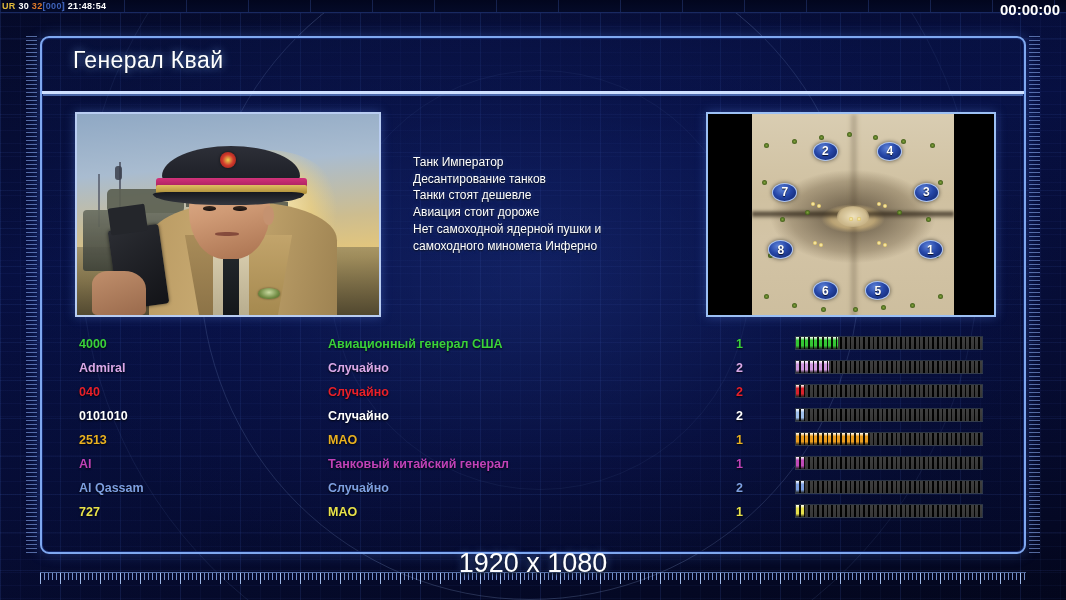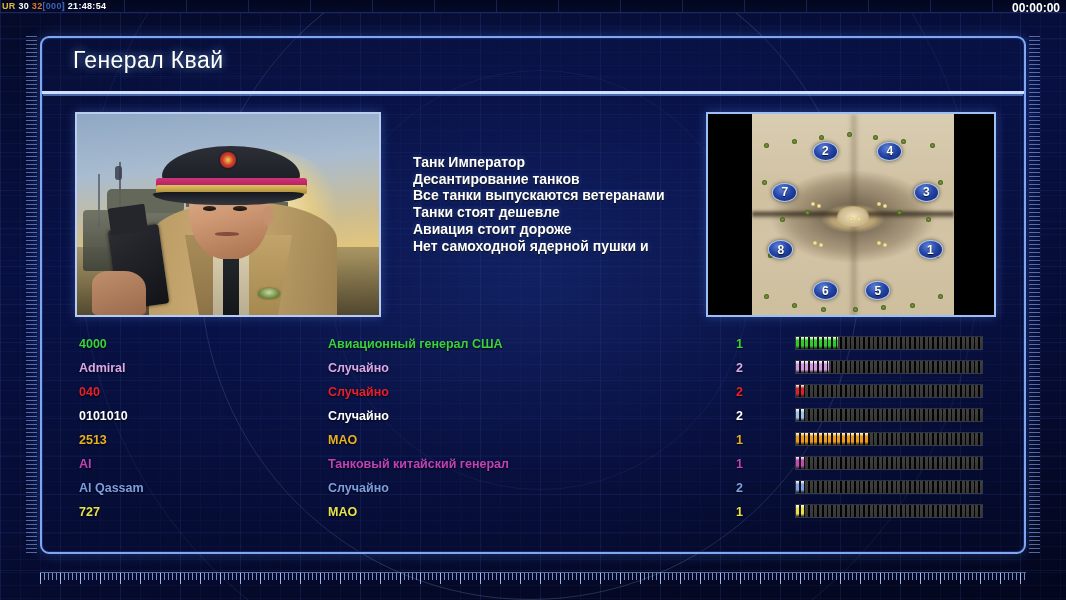--- a/index.html
+++ b/index.html
@@ -55,21 +55,21 @@
     background-image: linear-gradient(90deg, rgba(90,130,240,0.22) 1px, transparent 1px);
     background-size: 62px 100%;
   }
   .tb-left { position:absolute; left:2px; top:1px; font-size:9px; font-weight:bold;
              font-family:"Liberation Sans", sans-serif; letter-spacing:0.3px; white-space:nowrap;}
   .tb-left .c1 { color:#e0b93a; }
   .tb-left .c2 { color:#ffffff; }
   .tb-left .c3 { color:#e07a2a; }
   .tb-left .c4 { color:#3e62b8; }
   .tb-left .c5 { color:#ffffff; }
-  .tb-right { position:absolute; right:6px; top:1px; font-size:12px; font-weight:bold; color:#ffffff; }
+  .tb-right { position:absolute; right:6px; top:1px; font-size:15px; font-weight:bold; color:#ffffff; }
 
   
   .panel {
     position: absolute; left: 40px; top: 36px; width: 986px; height: 518px;
     border: 2px solid #7fa8f0; border-radius: 9px;
     box-shadow: 0 0 0 1px rgba(20,40,110,0.9) inset, 0 0 14px rgba(90,140,255,0.30);
     background: linear-gradient(180deg, rgba(10,22,80,0.34), rgba(6,14,58,0.20));
     z-index: 20;
   }
   .panel-head {
@@ -160,21 +160,21 @@
     background: linear-gradient(160deg,#c08f6c,#9a6a4c); border-radius:30% 40% 10% 10%; }
   .p-caption { position:absolute; right:8px; bottom:2px; font-size:5px; color:rgba(230,230,240,0.55);
     letter-spacing:1px; }
 
   
   .desc {
     position: absolute; left: 371px; top: 116px; width: 300px;
     z-index: 25;
   }
   .desc div {
-    font-size: 14px; color: #ffffff; font-weight: bold; line-height: 16.7px;
+    font-size: 12px; color: #ffffff; font-weight: normal; line-height: 16.7px;
     text-shadow: 0 1px 2px rgba(0,0,0,0.9), 0 0 5px rgba(120,170,255,0.35);
     white-space: nowrap;
   }
 
   
   .map-frame {
     position: absolute; left: 664px; top: 74px; width: 290px; height: 205px;
     border: 2px solid #9cc0f5; background: #000;
     box-shadow: 0 0 10px rgba(100,150,255,0.35);
     overflow: hidden;
@@ -352,24 +352,24 @@
         <div class="g-brim"></div>
         <div class="g-gun"></div>
         <div class="g-hand"></div>
         <div class="p-caption"></div>
       </div>
     </div>
 
     <div class="desc">
       <div>Танк Император</div>
       <div>Десантирование танков</div>
-      <div>Все танки выпускаются ветеранами</div>
       <div>Танки стоят дешевле</div>
       <div>Авиация стоит дороже</div>
       <div>Нет самоходной ядерной пушки и</div>
+      <div> самоходного миномета Инферно</div>
     </div>
 
     <div class="map-frame">
       <div class="map-inner">
         <div class="map-river"></div>
         <div class="map-riverV"></div>
         <div class="map-eye"></div>
         <div id="map-decor">
             <div class="tree" style="left: 6%; top: 14%;"></div>
             <div class="tree" style="left: 20%; top: 12%;"></div>
@@ -499,14 +499,15 @@
               <div class="segs"></div>
             </div>
           </div>
         </div>
     </div>
 
   </div>
 
   <div class="ruler-bottom"></div>
 
+  <div class="res-overlay">1920 x 1080</div>
 
 </div>
 
 </body></html>

